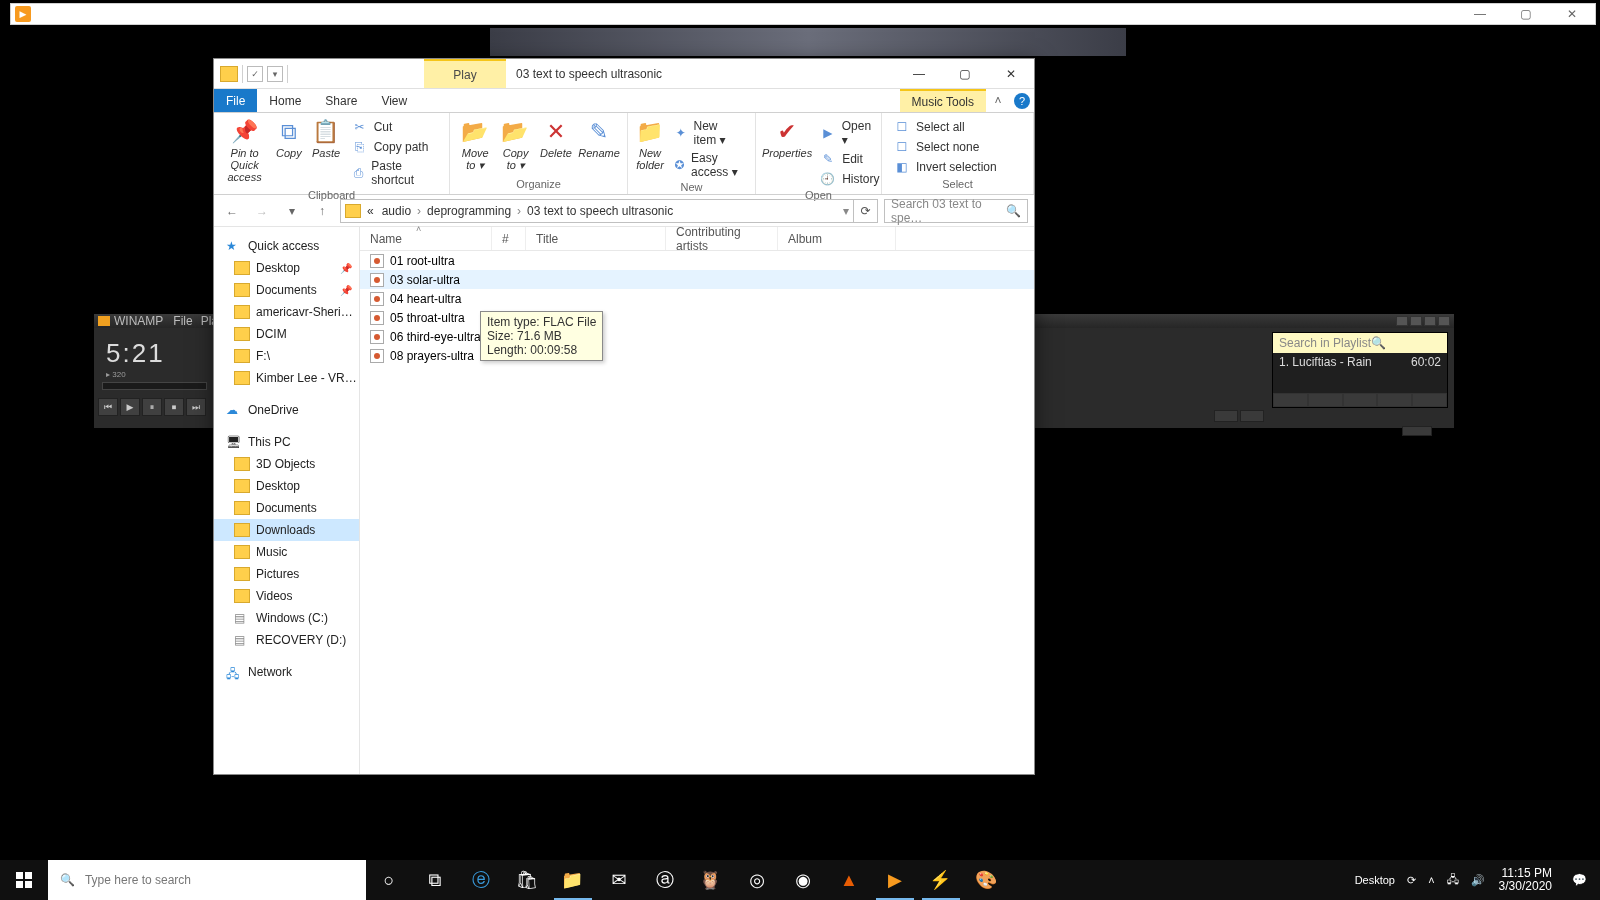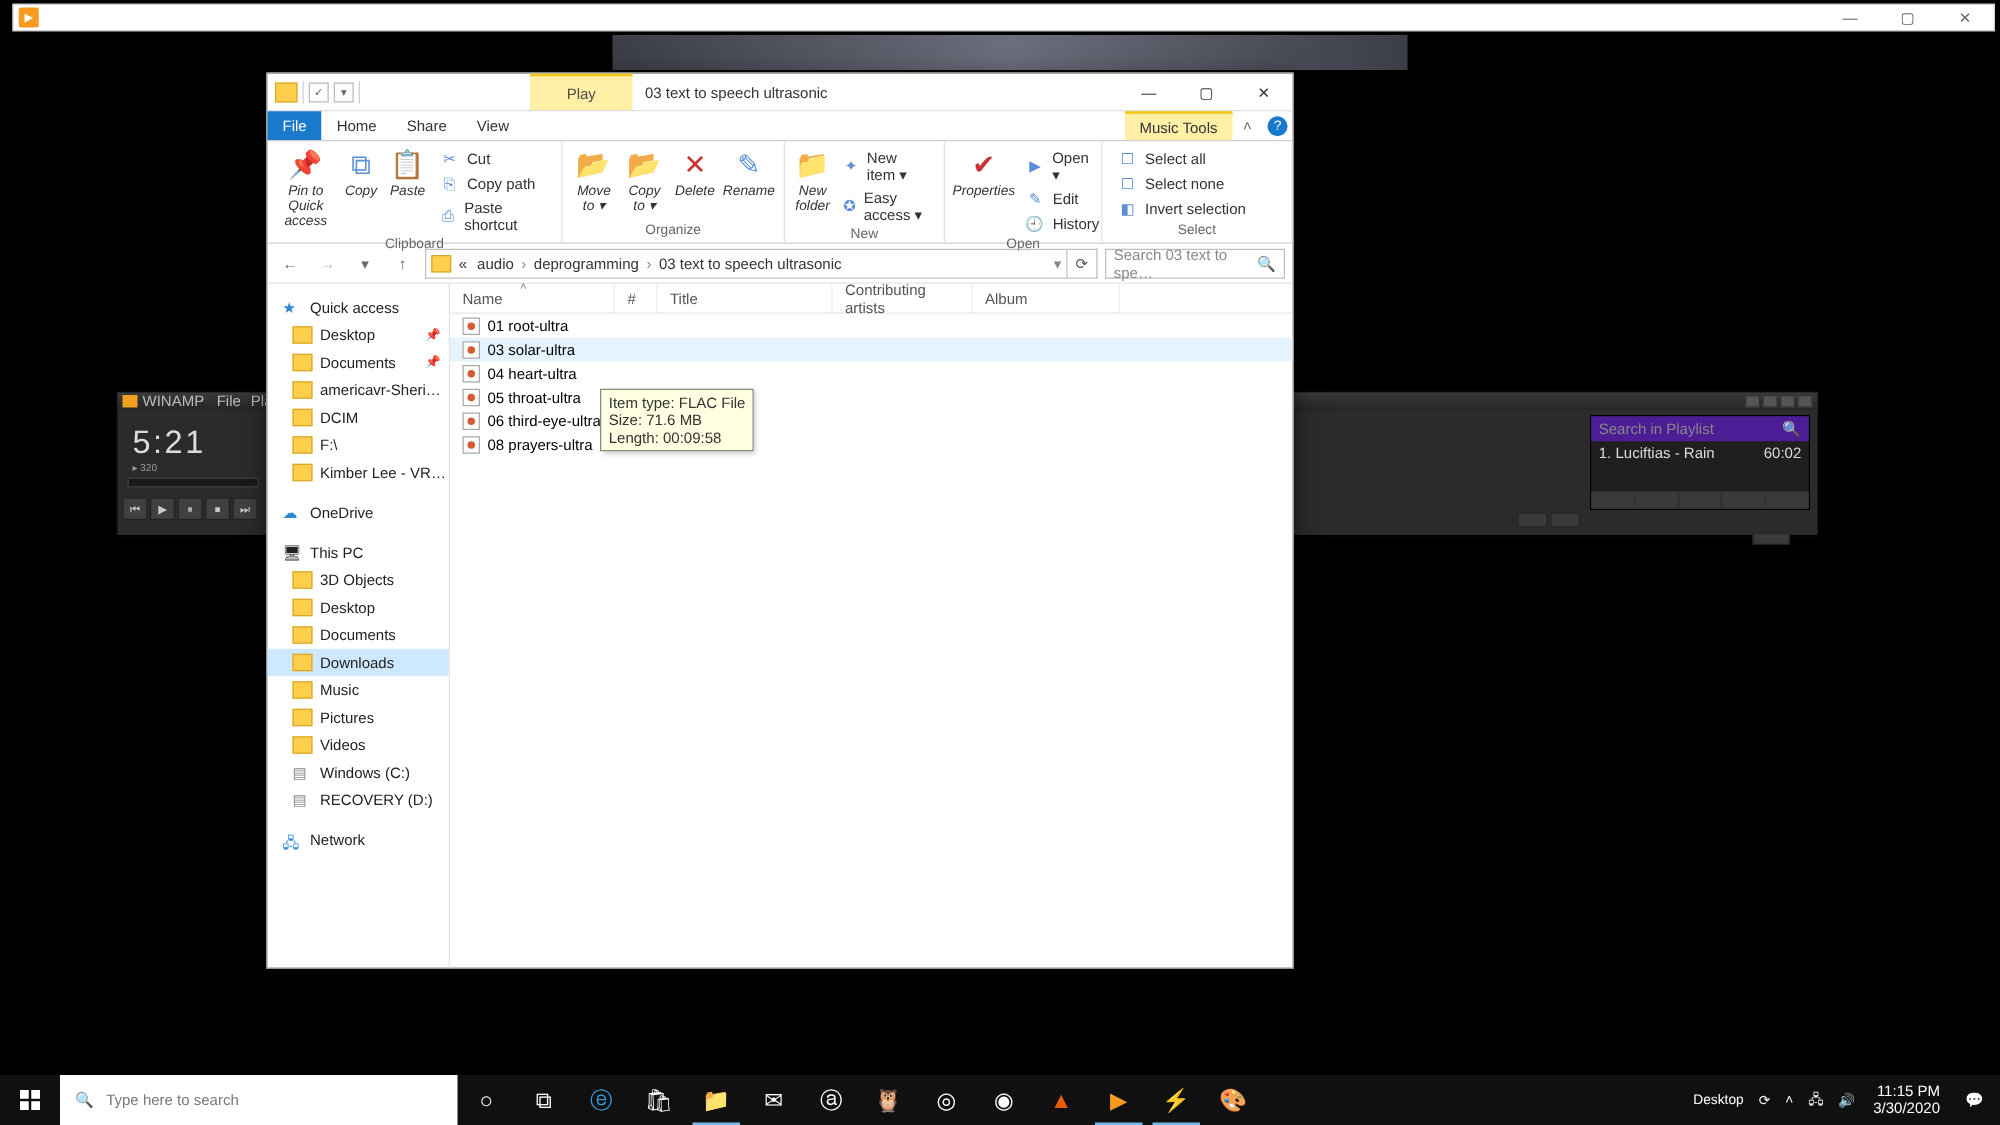--- a/index.html
+++ b/index.html
@@ -21,21 +21,21 @@
 .winamp .titlebar { height: 14px; background: linear-gradient(#3a3a3a,#262626); display: flex; align-items: center; padding: 0 4px; }
 .winamp .titlebar .logo { width: 12px; height: 10px; background: #f0a020; margin-right: 4px; }
 .winamp .tbtn { width: 12px; height: 10px; background: #555; margin-left: 2px; border: 1px solid #333; }
 .winamp .time { position: absolute; left: 12px; top: 24px; font-size: 26px; letter-spacing: 2px; color: #dcdcdc; }
 .winamp .bitrate { position: absolute; left: 12px; top: 56px; font-size: 8px; color: #9c9c9c; }
 .winamp .track { position: absolute; right: 1157px; top: 28px; font-size: 10px; color: #ccc; }
 .winamp .seek { position: absolute; left: 8px; top: 68px; width: 105px; height: 8px; background: #1a1a1a; border: 1px solid #444; }
 .winamp .ctrls { position: absolute; left: 4px; top: 84px; display: flex; gap: 2px; }
 .winamp .ctrls .cb { width: 20px; height: 18px; background: #404040; border: 1px solid #222; display: flex; align-items: center; justify-content: center; color: #ccc; font-size: 9px; }
 .winamp .pl { position: absolute; right: 6px; top: 18px; bottom: 20px; width: 176px; background: #1f1f1f; border: 1px solid #000; }
-.winamp .pl .search { height: 20px; background: #4c1d95; display: flex; align-items: center; padding: 0 6px; color: #888; justify-content: space-between; }
+.winamp .pl .search { height: 20px; background: #fef9c3; display: flex; align-items: center; padding: 0 6px; color: #888; justify-content: flex-start; }
 .winamp .pl .row { height: 18px; display: flex; align-items: center; padding: 0 6px; color: #ddd; justify-content: space-between; }
 .winamp .pl .btns { position: absolute; bottom: 0; left: 0; right: 0; height: 14px; display: flex; }
 .winamp .pl .btns div { flex: 1; border: 1px solid #333; background: #3a3a3a; }
 .winamp .eqbtns { position: absolute; right: 190px; bottom: 6px; display: flex; gap: 2px; }
 .winamp .eqbtns div { width: 24px; height: 12px; background: #3a3a3a; border: 1px solid #222; }
 .winamp .resize { position: absolute; right: 22px; bottom: -8px; width: 30px; height: 10px; background: #3a3a3a; border: 1px solid #222; }
 
 
 .explorer { position: absolute; left: 213px; top: 58px; width: 822px; height: 717px; background: #fff; border: 1px solid #8a8a8a; box-shadow: 0 4px 20px rgba(0,0,0,.5); display: flex; flex-direction: column; }
 .explorer .titlebar { height: 30px; display: flex; align-items: stretch; border-bottom: 1px solid #e0e0e0; }

